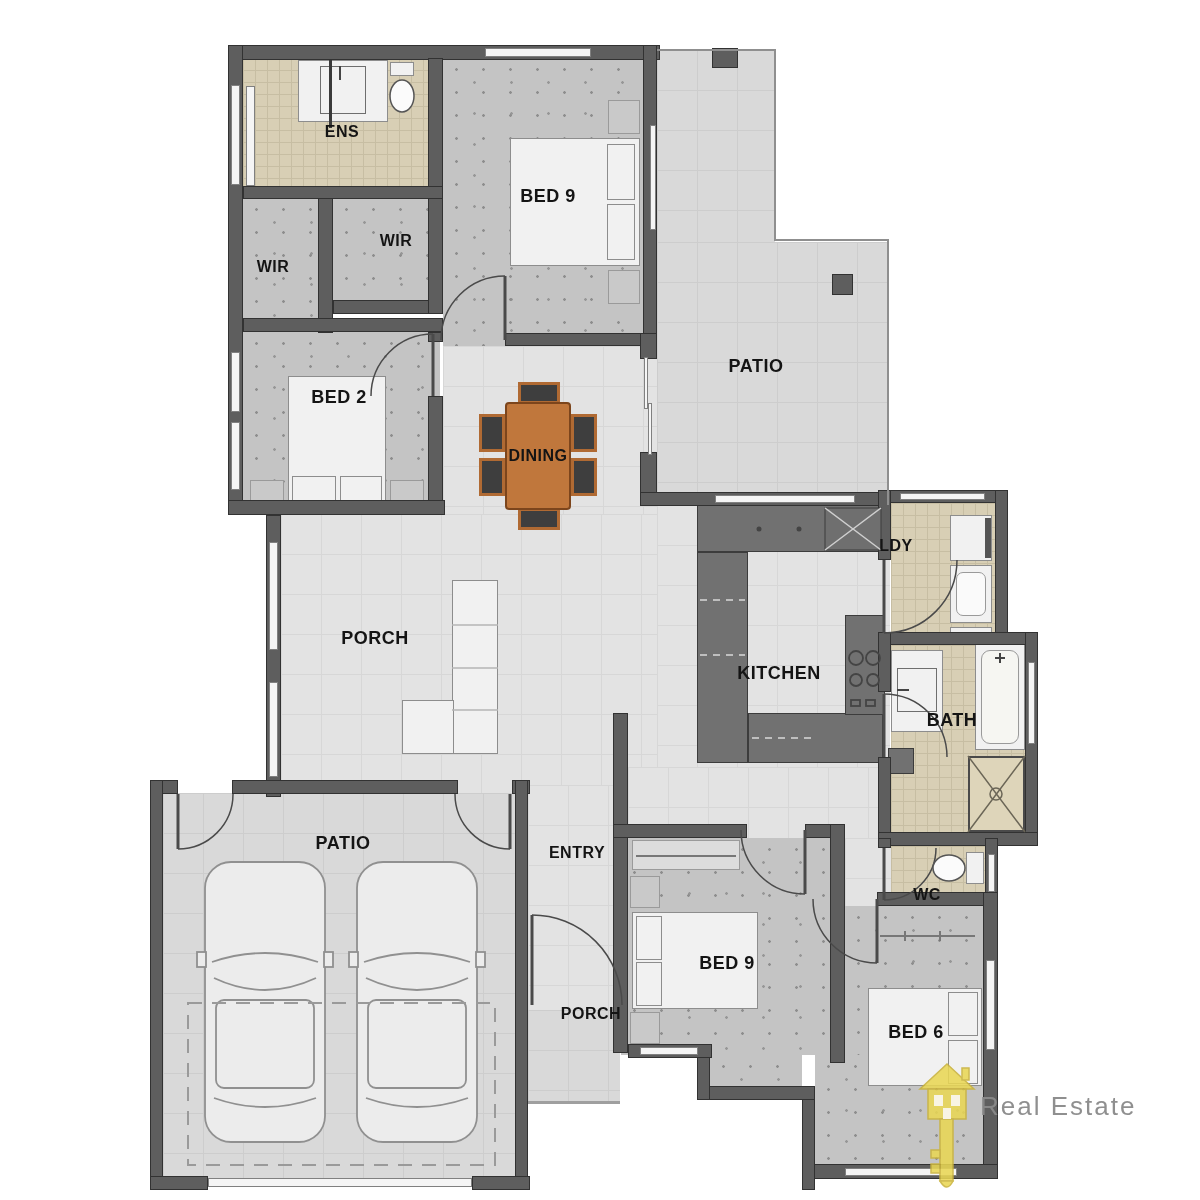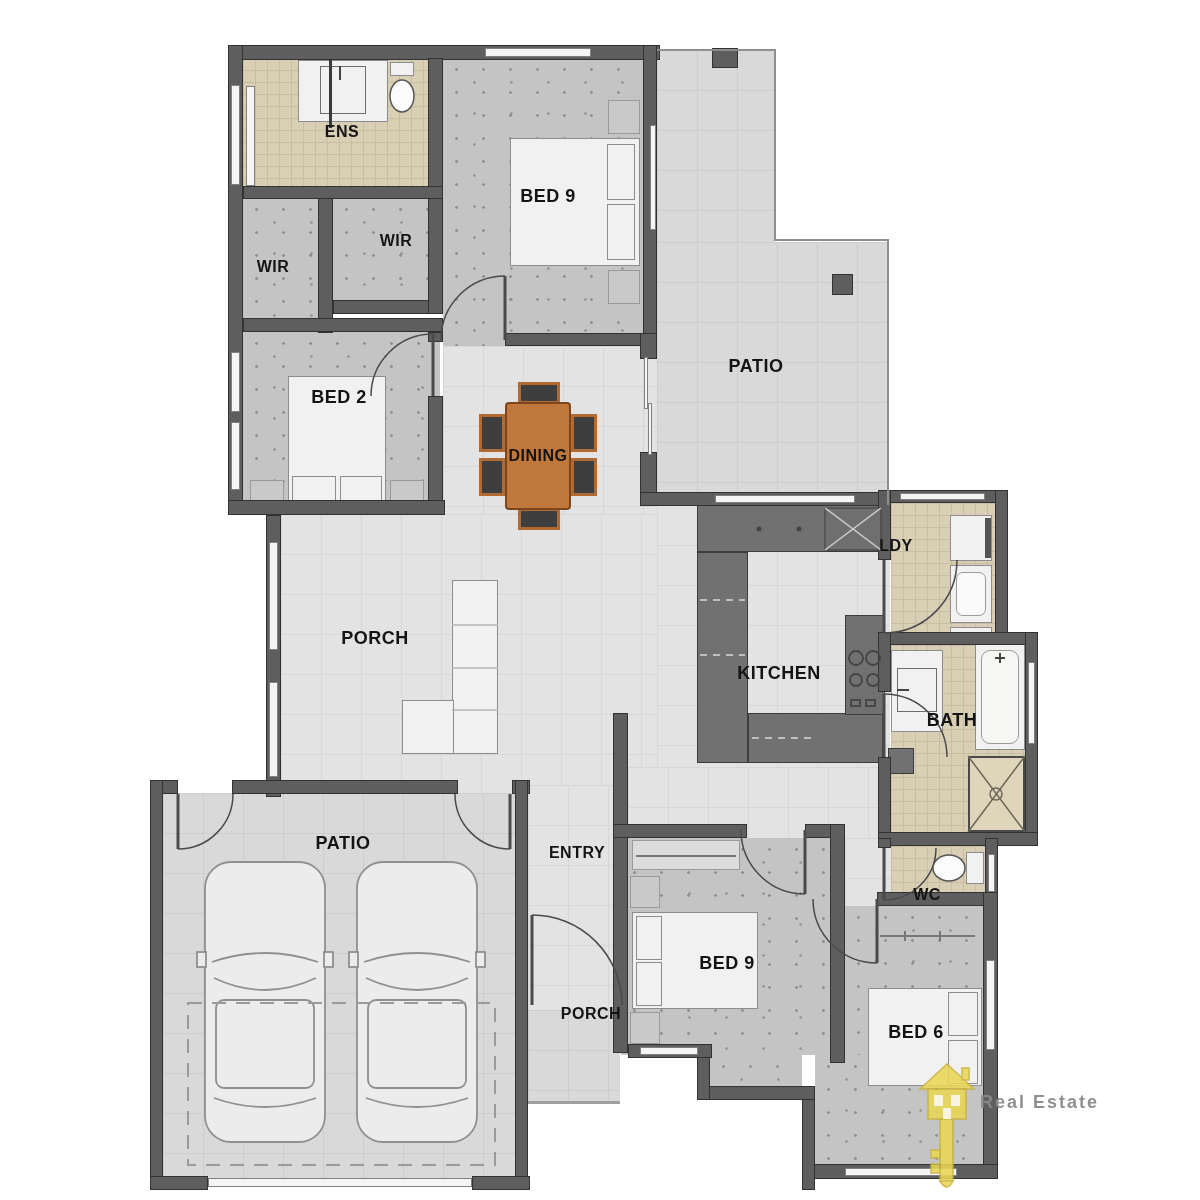--- a/index.html
+++ b/index.html
@@ -37,21 +37,21 @@
   .table{position:absolute;background:var(--dining-table,#c0773c);border:2px solid #7c451c;
         border-radius:4px;box-sizing:border-box;z-index:21;}
   .chair{position:absolute;background:var(--chair-dark,#3e3e3e);border:3px solid #b06a33;
         box-sizing:border-box;z-index:20;}
   #overlay{position:absolute;left:0;top:0;z-index:40;pointer-events:none;}
   #logo{position:absolute;left:918px;top:1062px;z-index:60;display:flex;align-items:flex-start;opacity:.95;}
   #logo-text{margin-left:4px;margin-top:28px;line-height:1;}
   .brand{font-weight:bold;font-size:35px;letter-spacing:.5px;}
   .brand-green{color:var(--logo-green,#79b344);}
   .brand-yellow{color:var(--logo-yellow,#efdf73);}
-  .tagline{font-weight:bold;font-size:18px;color:var(--logo-gray,#8a8a8a);letter-spacing:2px;margin-top:3px;}
+  .tagline{font-weight:normal;font-size:26px;color:var(--logo-gray,#8a8a8a);letter-spacing:2px;margin-top:3px;}
 </style>
 </head>
 <body>
 
 <div id="plan">
 
   <div class="floor floor-tile" style="left:243px;top:58px;width:200px;height:140px"></div>
   <div class="floor floor-carpet" style="left:443px;top:58px;width:214px;height:290px"></div>
   <div class="floor floor-carpet" style="left:243px;top:198px;width:90px;height:135px"></div>
   <div class="floor floor-carpet" style="left:333px;top:198px;width:105px;height:116px"></div>

